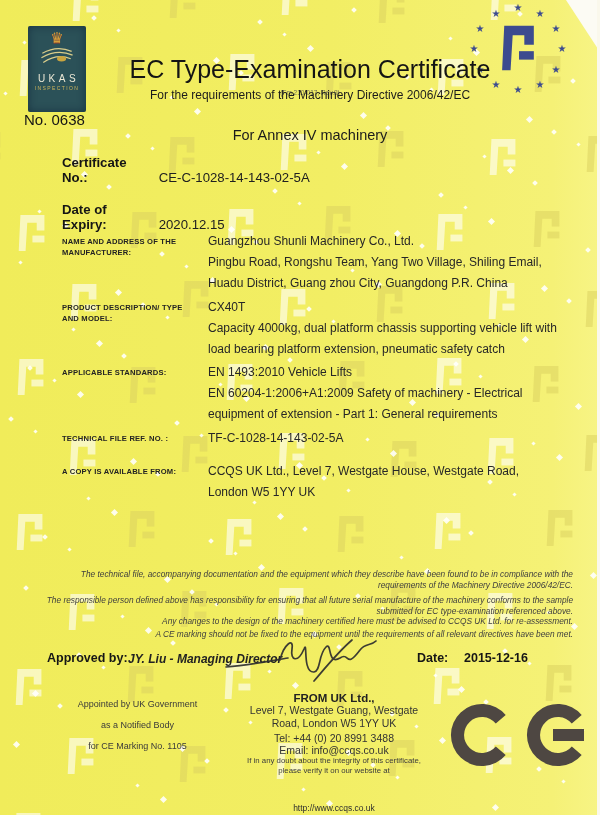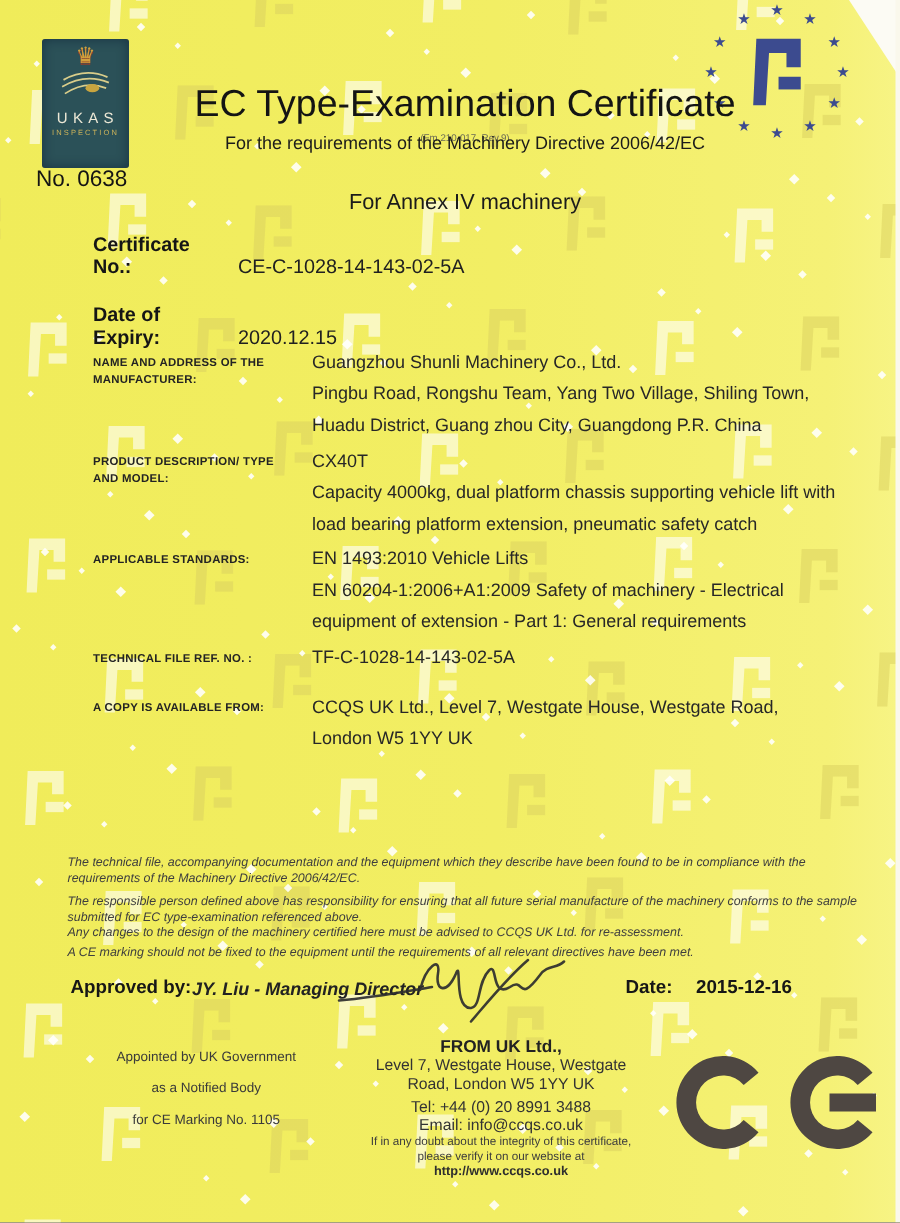--- a/index.html
+++ b/index.html
@@ -33,37 +33,37 @@
   .eu-star{position:absolute;font-size:10px;color:#3c4b8f;transform:translate(-50%,-50%);}
   .eu-glyph{position:absolute;left:34px;top:21px;width:37px;height:50px;fill:#3c4b8f;}
   
   .crow{left:62px;font-size:13.2px;color:#202020;}
   .crow .lbl{display:inline-block;width:93px;font-weight:bold;color:#151515;}
   
   .flabel{left:62px;width:140px;font-size:7.6px;font-weight:bold;letter-spacing:.2px;
           line-height:10.5px;color:#232323;}
   .fvalue{left:208px;width:362px;font-size:12px;line-height:21px;color:#272727;}
   
-  .legal{left:45px;width:528px;font-style:italic;font-size:8.3px;line-height:10.8px;color:#3e3e3e;}
+  .legal{left:45px;width:528px;font-style:italic;font-size:8.3px;line-height:10.8px;color:#3e3e3e;text-align:right;}
   
   .app-label{left:47px;top:651px;font-weight:bold;font-size:12.5px;color:#161616;}
   .approver{left:128px;top:652px;font-weight:bold;font-style:italic;font-size:12px;color:#222;}
   .signature{left:224px;top:635px;width:160px;height:50px;}
   .date-label{left:417px;top:651px;font-weight:bold;font-size:12.5px;color:#161616;}
   .date-value{left:464px;top:651px;font-weight:bold;font-size:12.5px;color:#161616;}
   
   .nb{left:40px;top:699px;width:195px;text-align:center;font-size:9px;color:#3a3a3a;}
   .nb div{margin-bottom:11px;}
   .company{left:228px;top:692px;width:212px;text-align:center;color:#333;}
   .co-name{font-size:11.5px;font-weight:bold;color:#222;}
   .co-addr{font-size:10.5px;line-height:12.5px;}
   .co-tel{font-size:10.5px;margin-top:3px;}
   .co-email{font-size:10.5px;}
   .co-note{font-size:7.8px;line-height:9.5px;color:#3c3c3c;}
-  .co-url{font-size:8.5px;font-weight:bold;color:#2e2e2e;}
+  .co-url{font-size:8.5px;font-weight:normal;color:#2e2e2e;margin-top:28px;}
   .ce-logo{left:449px;top:700px;}
 </style>
 </head>
 <body>
 
 <svg width="0" height="0" style="position:absolute">
   <symbol id="eglyph" viewBox="0 0 70 92">
     <path d="M8,4 L64,4 L64,40 L46,40 L46,22 L24,22 L20,88 L4,88 Z"></path>
     <rect x="36" y="52" width="28" height="16"></rect>
   </symbol>
@@ -482,21 +482,21 @@
     <span class="lbl">Date of Expiry:</span>
     <span>2020.12.15</span>
   </div>
 
   <div class="abs flabel" style="top:237px">
     <div>NAME AND ADDRESS OF THE</div>
     <div>MANUFACTURER:</div>
   </div>
   <div class="abs fvalue" style="top:231px">
     <div>Guangzhou Shunli Machinery Co., Ltd.</div>
-    <div>Pingbu Road, Rongshu Team, Yang Two Village, Shiling Town,</div>
+    <div>Pingbu Road, Rongshu Team, Yang Two Village, Shiling Email,</div>
     <div>Huadu District, Guang zhou City, Guangdong P.R. China</div>
   </div>
 
   <div class="abs flabel" style="top:303px">
     <div>PRODUCT DESCRIPTION/ TYPE</div>
     <div>AND MODEL:</div>
   </div>
   <div class="abs fvalue" style="top:297px">
     <div>CX40T</div>
     <div>Capacity 4000kg, dual platform chassis supporting vehicle lift with</div>
@@ -546,21 +546,21 @@
 
   <div class="abs nb">
     <div>Appointed by UK Government</div>
     <div>as a Notified Body</div>
     <div>for CE Marking No. 1105</div>
   </div>
 
   <div class="abs company">
     <div class="co-name">FROM UK Ltd.,</div>
     <div class="co-addr">
-      <div>Level 7, Westgate House, Westgate</div>
+      <div>Level 7, Westgate Guang, Westgate</div>
       <div>Road, London W5 1YY UK</div>
     </div>
     <div class="co-tel">Tel: +44 (0) 20 8991 3488</div>
     <div class="co-email">Email: info@ccqs.co.uk</div>
     <div class="co-note">
       <div>If in any doubt about the integrity of this certificate,</div>
       <div>please verify it on our website at</div>
     </div>
     <div class="co-url">http://www.ccqs.co.uk</div>
   </div>

